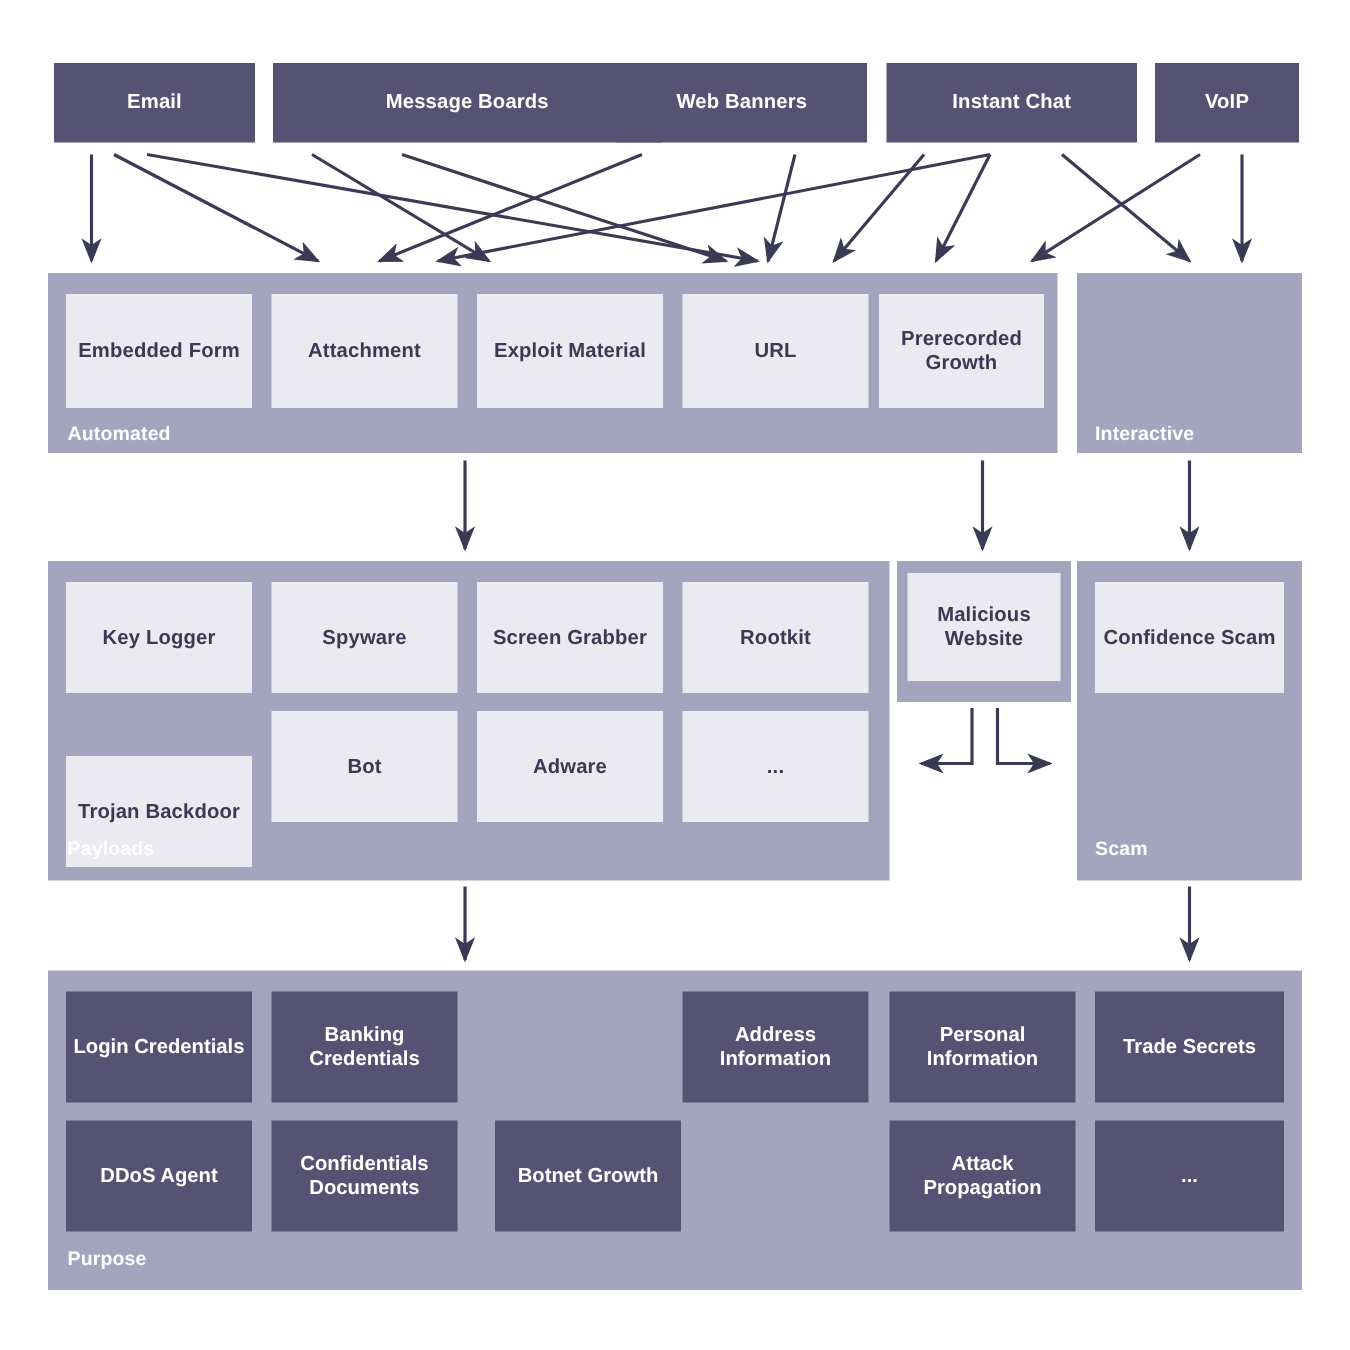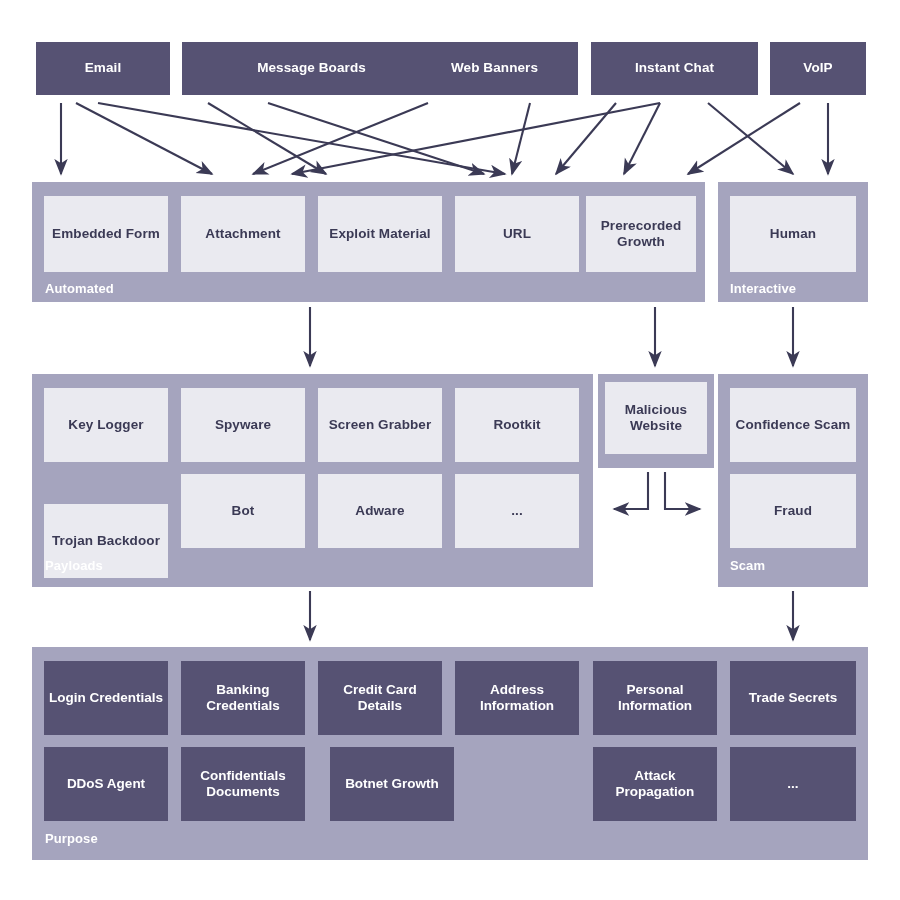--- a/index.html
+++ b/index.html
@@ -130,42 +130,39 @@
   <div class="dark-box" style="left:591px;top:42px;width:167px;height:53px;">Instant Chat</div>
   <div class="dark-box" style="left:770px;top:42px;width:96px;height:53px;">VoIP</div>
 
   <div class="light-box" style="left:44px;top:196px;width:124px;height:76px;">Embedded Form</div>
   <div class="light-box" style="left:181px;top:196px;width:124px;height:76px;">Attachment</div>
   <div class="light-box" style="left:318px;top:196px;width:124px;height:76px;">Exploit Material</div>
   <div class="light-box" style="left:455px;top:196px;width:124px;height:76px;">URL</div>
   <div class="light-box" style="left:586px;top:196px;width:110px;height:76px;">Prerecorded Growth</div>
   <div class="panel-label" style="left:45px;top:281px;">Automated</div>
 
-  <div class="light-box" style="left:730px;top:196px;width:126px;height:76px;">Human</div>
   <div class="panel-label" style="left:730px;top:281px;">Interactive</div>
 
   <div class="light-box" style="left:44px;top:388px;width:124px;height:74px;text-align:center;">Key Logger</div>
   <div class="light-box" style="left:181px;top:388px;width:124px;height:74px;">Spyware</div>
   <div class="light-box" style="left:318px;top:388px;width:124px;height:74px;">Screen Grabber</div>
   <div class="light-box" style="left:455px;top:388px;width:124px;height:74px;">Rootkit</div>
   <div class="light-box" style="left:44px;top:474px;width:124px;height:74px;margin-top:30px;">Trojan Backdoor</div>
   <div class="light-box" style="left:181px;top:474px;width:124px;height:74px;">Bot</div>
   <div class="light-box" style="left:318px;top:474px;width:124px;height:74px;">Adware</div>
   <div class="light-box" style="left:455px;top:474px;width:124px;height:74px;">...</div>
   <div class="panel-label" style="left:45px;top:558px;">Payloads</div>
 
   <div class="light-box" style="left:605px;top:382px;width:102px;height:72px;">Malicious Website</div>
 
   <div class="light-box" style="left:730px;top:388px;width:126px;height:74px;">Confidence Scam</div>
-  <div class="light-box" style="left:730px;top:474px;width:126px;height:74px;">Fraud</div>
   <div class="panel-label" style="left:730px;top:558px;">Scam</div>
 
   <div class="purpose-box" style="left:44px;top:661px;width:124px;height:74px;">Login Credentials</div>
   <div class="purpose-box" style="left:181px;top:661px;width:124px;height:74px;">Banking Credentials</div>
-  <div class="purpose-box" style="left:318px;top:661px;width:124px;height:74px;">Credit Card Details</div>
   <div class="purpose-box" style="left:455px;top:661px;width:124px;height:74px;">Address Information</div>
   <div class="purpose-box" style="left:593px;top:661px;width:124px;height:74px;">Personal Information</div>
   <div class="purpose-box" style="left:730px;top:661px;width:126px;height:74px;">Trade Secrets</div>
 
   <div class="purpose-box" style="left:44px;top:747px;width:124px;height:74px;">DDoS Agent</div>
   <div class="purpose-box" style="left:181px;top:747px;width:124px;height:74px;">Confidentials Documents</div>
   <div class="purpose-box" style="left:318px;top:747px;width:124px;height:74px;margin-left:12px;">Botnet Growth</div>
   <div class="purpose-box" style="left:593px;top:747px;width:124px;height:74px;">Attack Propagation</div>
   <div class="purpose-box" style="left:730px;top:747px;width:126px;height:74px;">...</div>
   <div class="panel-label" style="left:45px;top:831px;">Purpose</div>

